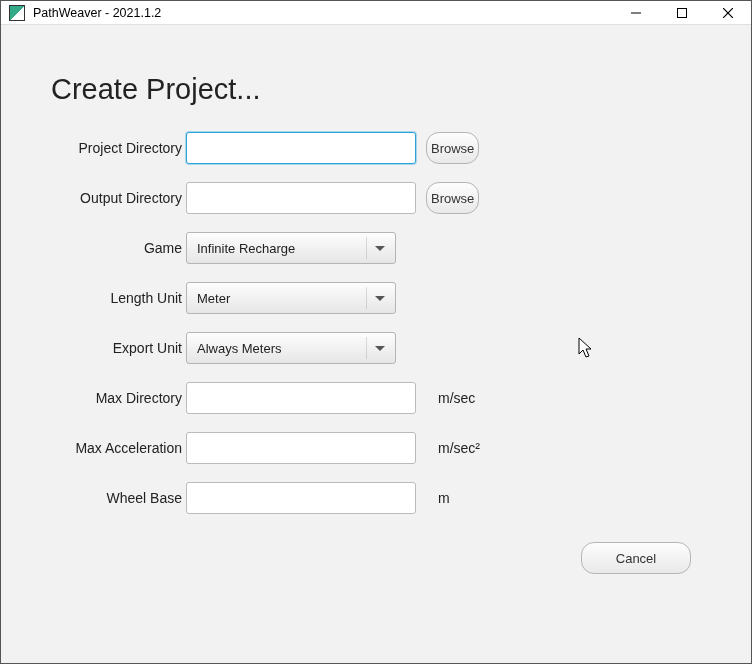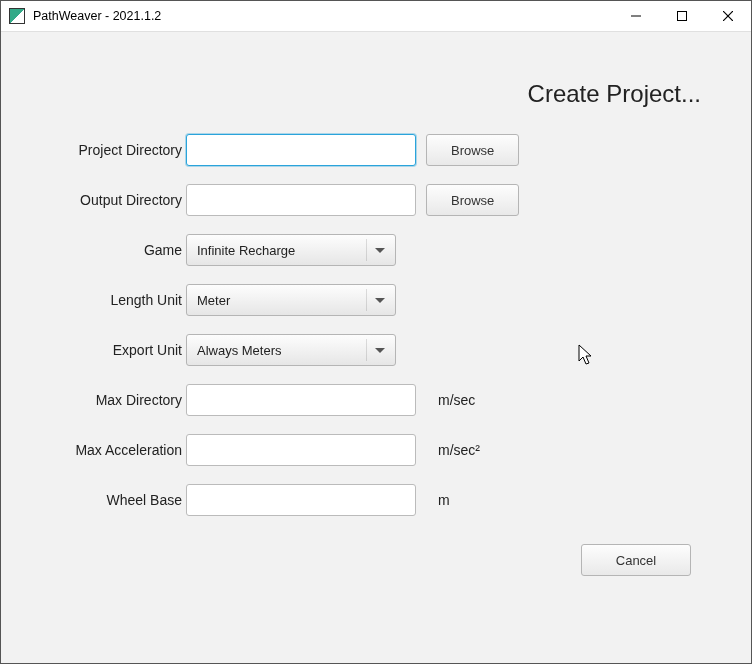--- a/index.html
+++ b/index.html
@@ -15,21 +15,21 @@
   }
   .window {
     width: 752px;
     height: 664px;
     border: 1px solid #555;
     background: #f2f2f2;
     display: flex;
     flex-direction: column;
   }
   .titlebar {
-    height: 31px;
+    height: 24px;
     background: #fff;
     display: flex;
     align-items: center;
     border-bottom: 1px solid #e0e0e0;
     color: #000;
     font-size: 12.5px;
   }
   .titlebar .app-icon {
     width: 16px;
     height: 16px;
@@ -51,22 +51,22 @@
     font-size: 10px;
     color: #000;
   }
   .titlebar .win-btn svg { display: block; }
   .client {
     flex: 1;
     padding: 30px 50px 20px 50px;
     position: relative;
   }
   h1.page-title {
-    text-align: right;
-    font-size: 24px;
+    text-align: left;
+    font-size: 29px;
     font-weight: 400;
     color: #222;
     margin: 18px 0 26px 0;
   }
   .form-row {
     display: flex;
     align-items: center;
     margin-bottom: 18px;
   }
   .form-label {
@@ -90,23 +90,23 @@
     padding: 0 8px;
     font-size: 13px;
     outline: none;
   }
   input.text.focused {
     border: 1.5px solid #2aa4db;
     box-shadow: 0 0 0 1px rgba(42,164,219,0.35);
   }
   .btn {
     height: 32px;
-    padding: 0 24px;
+    padding: 0 4px;
     border: 1px solid #b5b5b5;
-    border-radius: 3px;
+    border-radius: 13px;
     background: linear-gradient(#fdfdfd, #e9e9e9);
     color: #333;
     font-size: 13px;
     display: inline-flex;
     align-items: center;
     justify-content: center;
     cursor: default;
   }
   .btn.disabled {
     color: #999;

